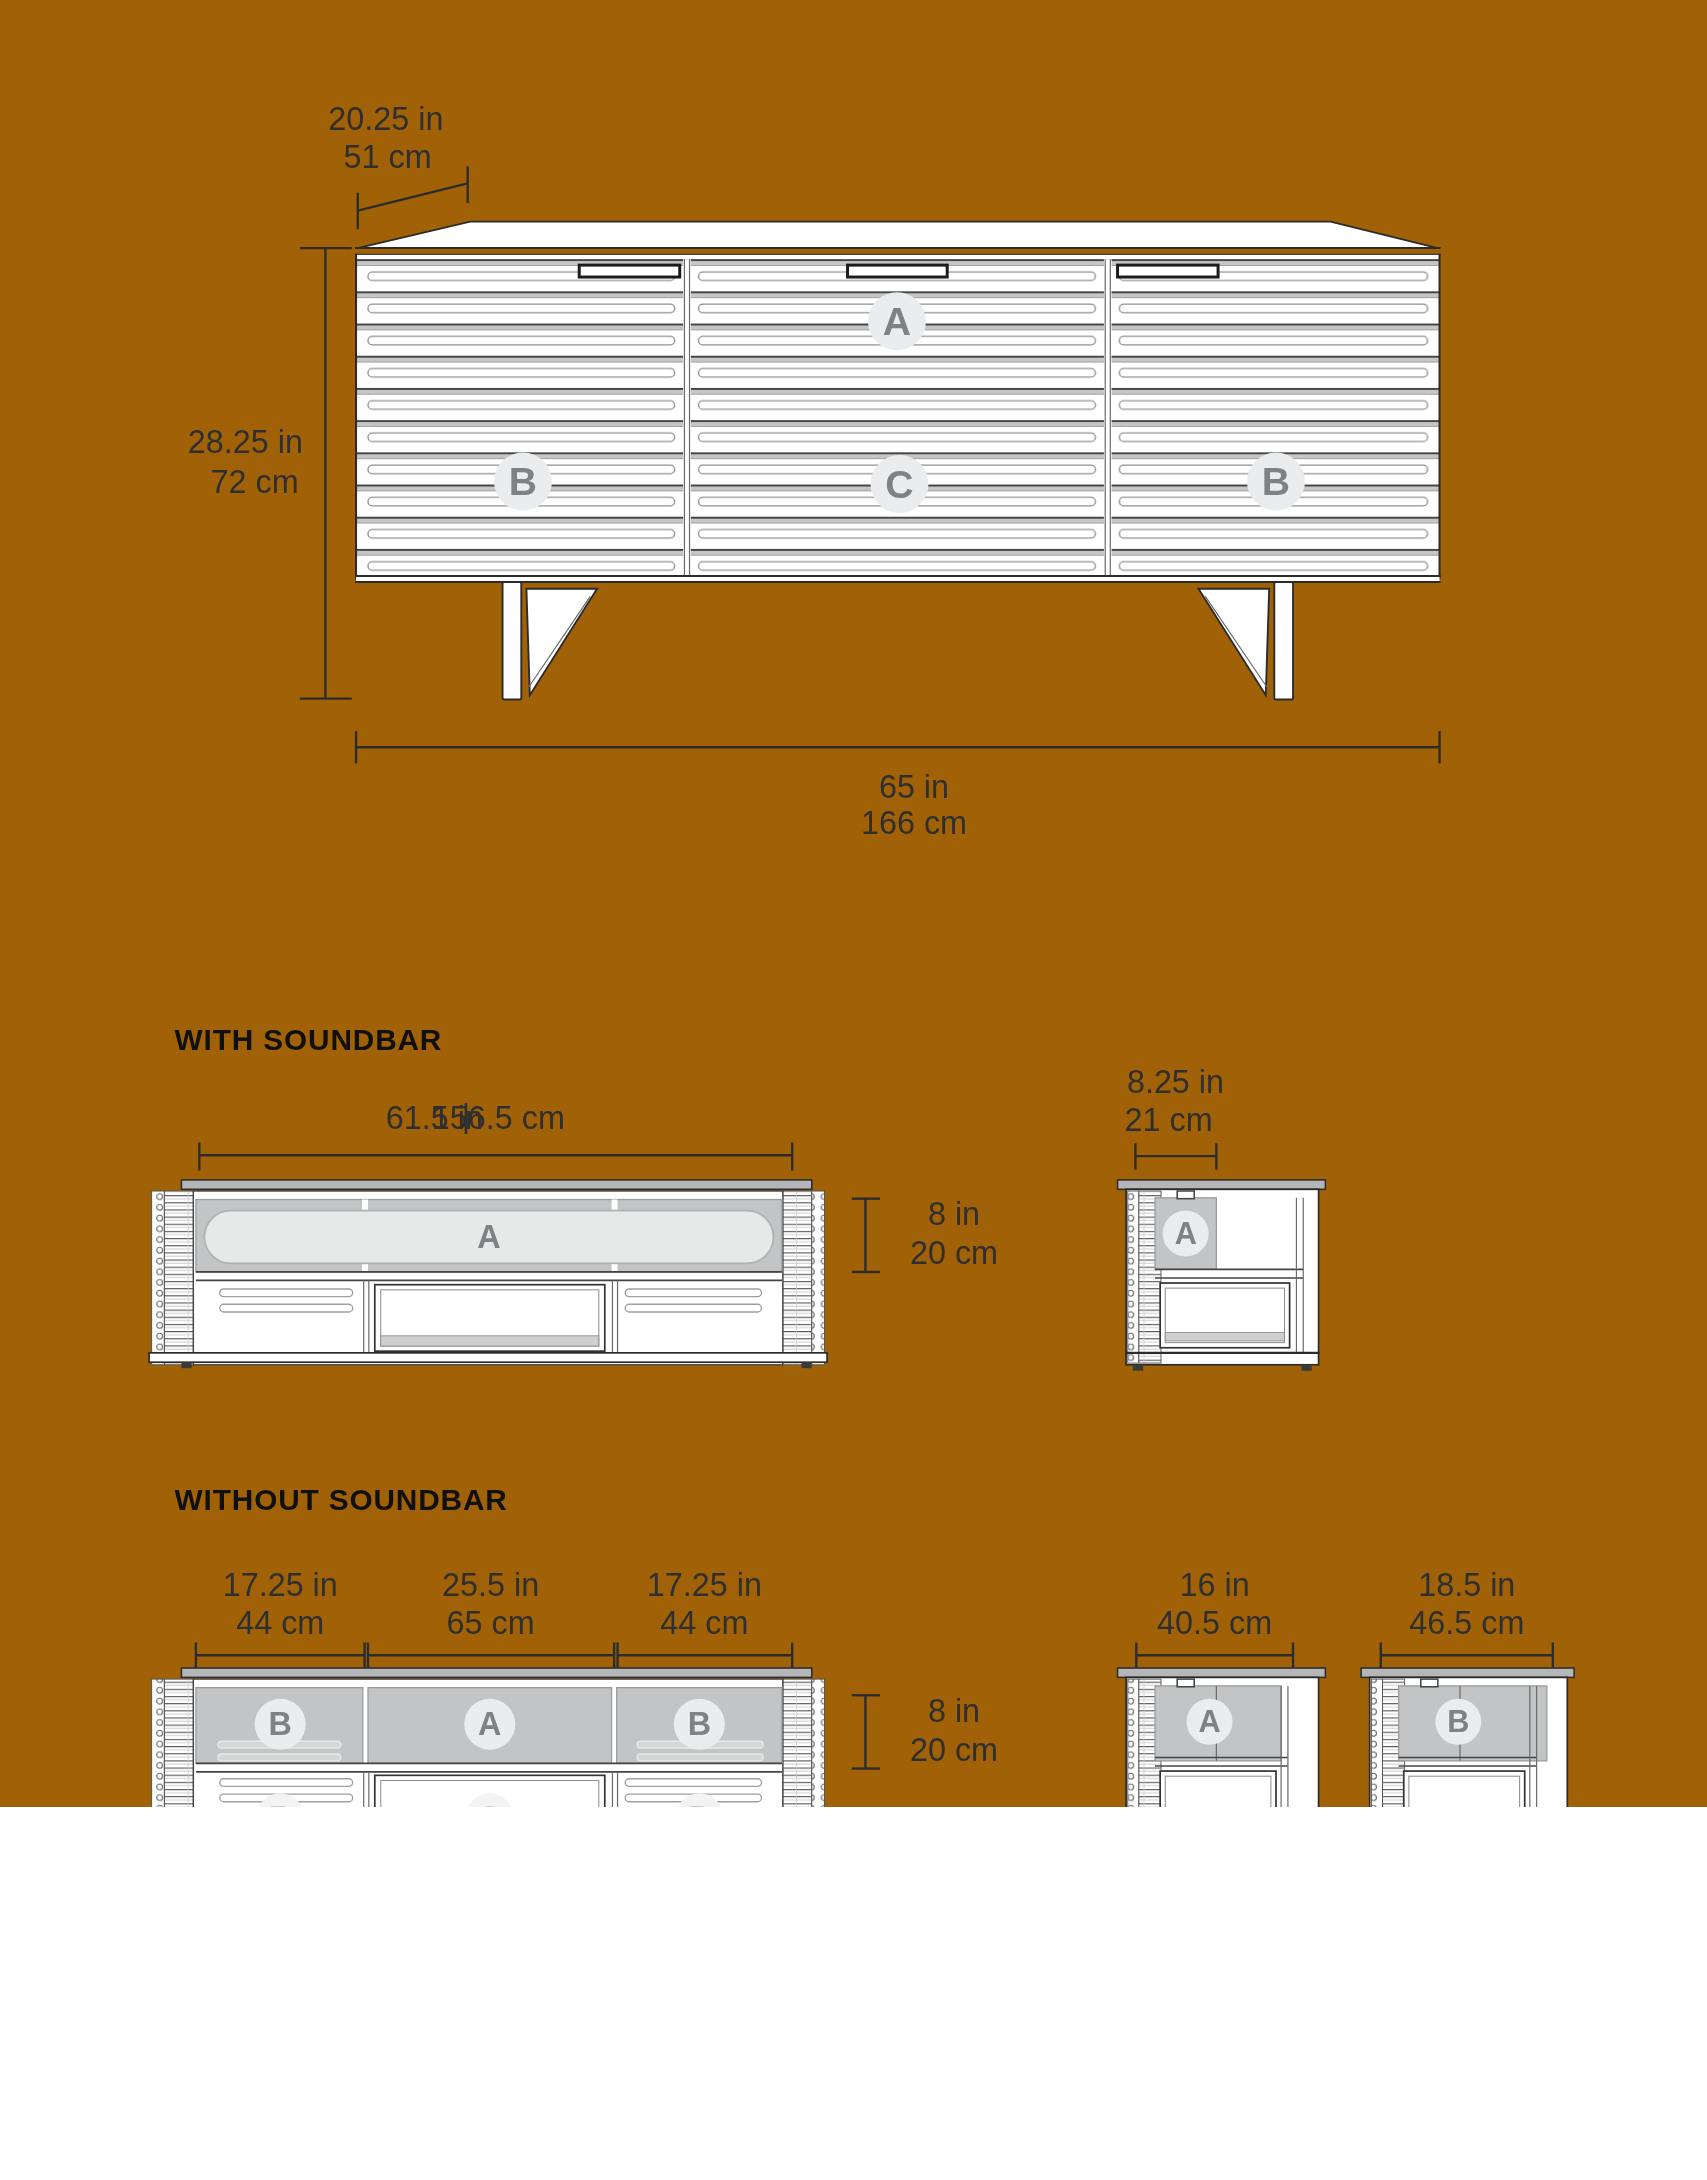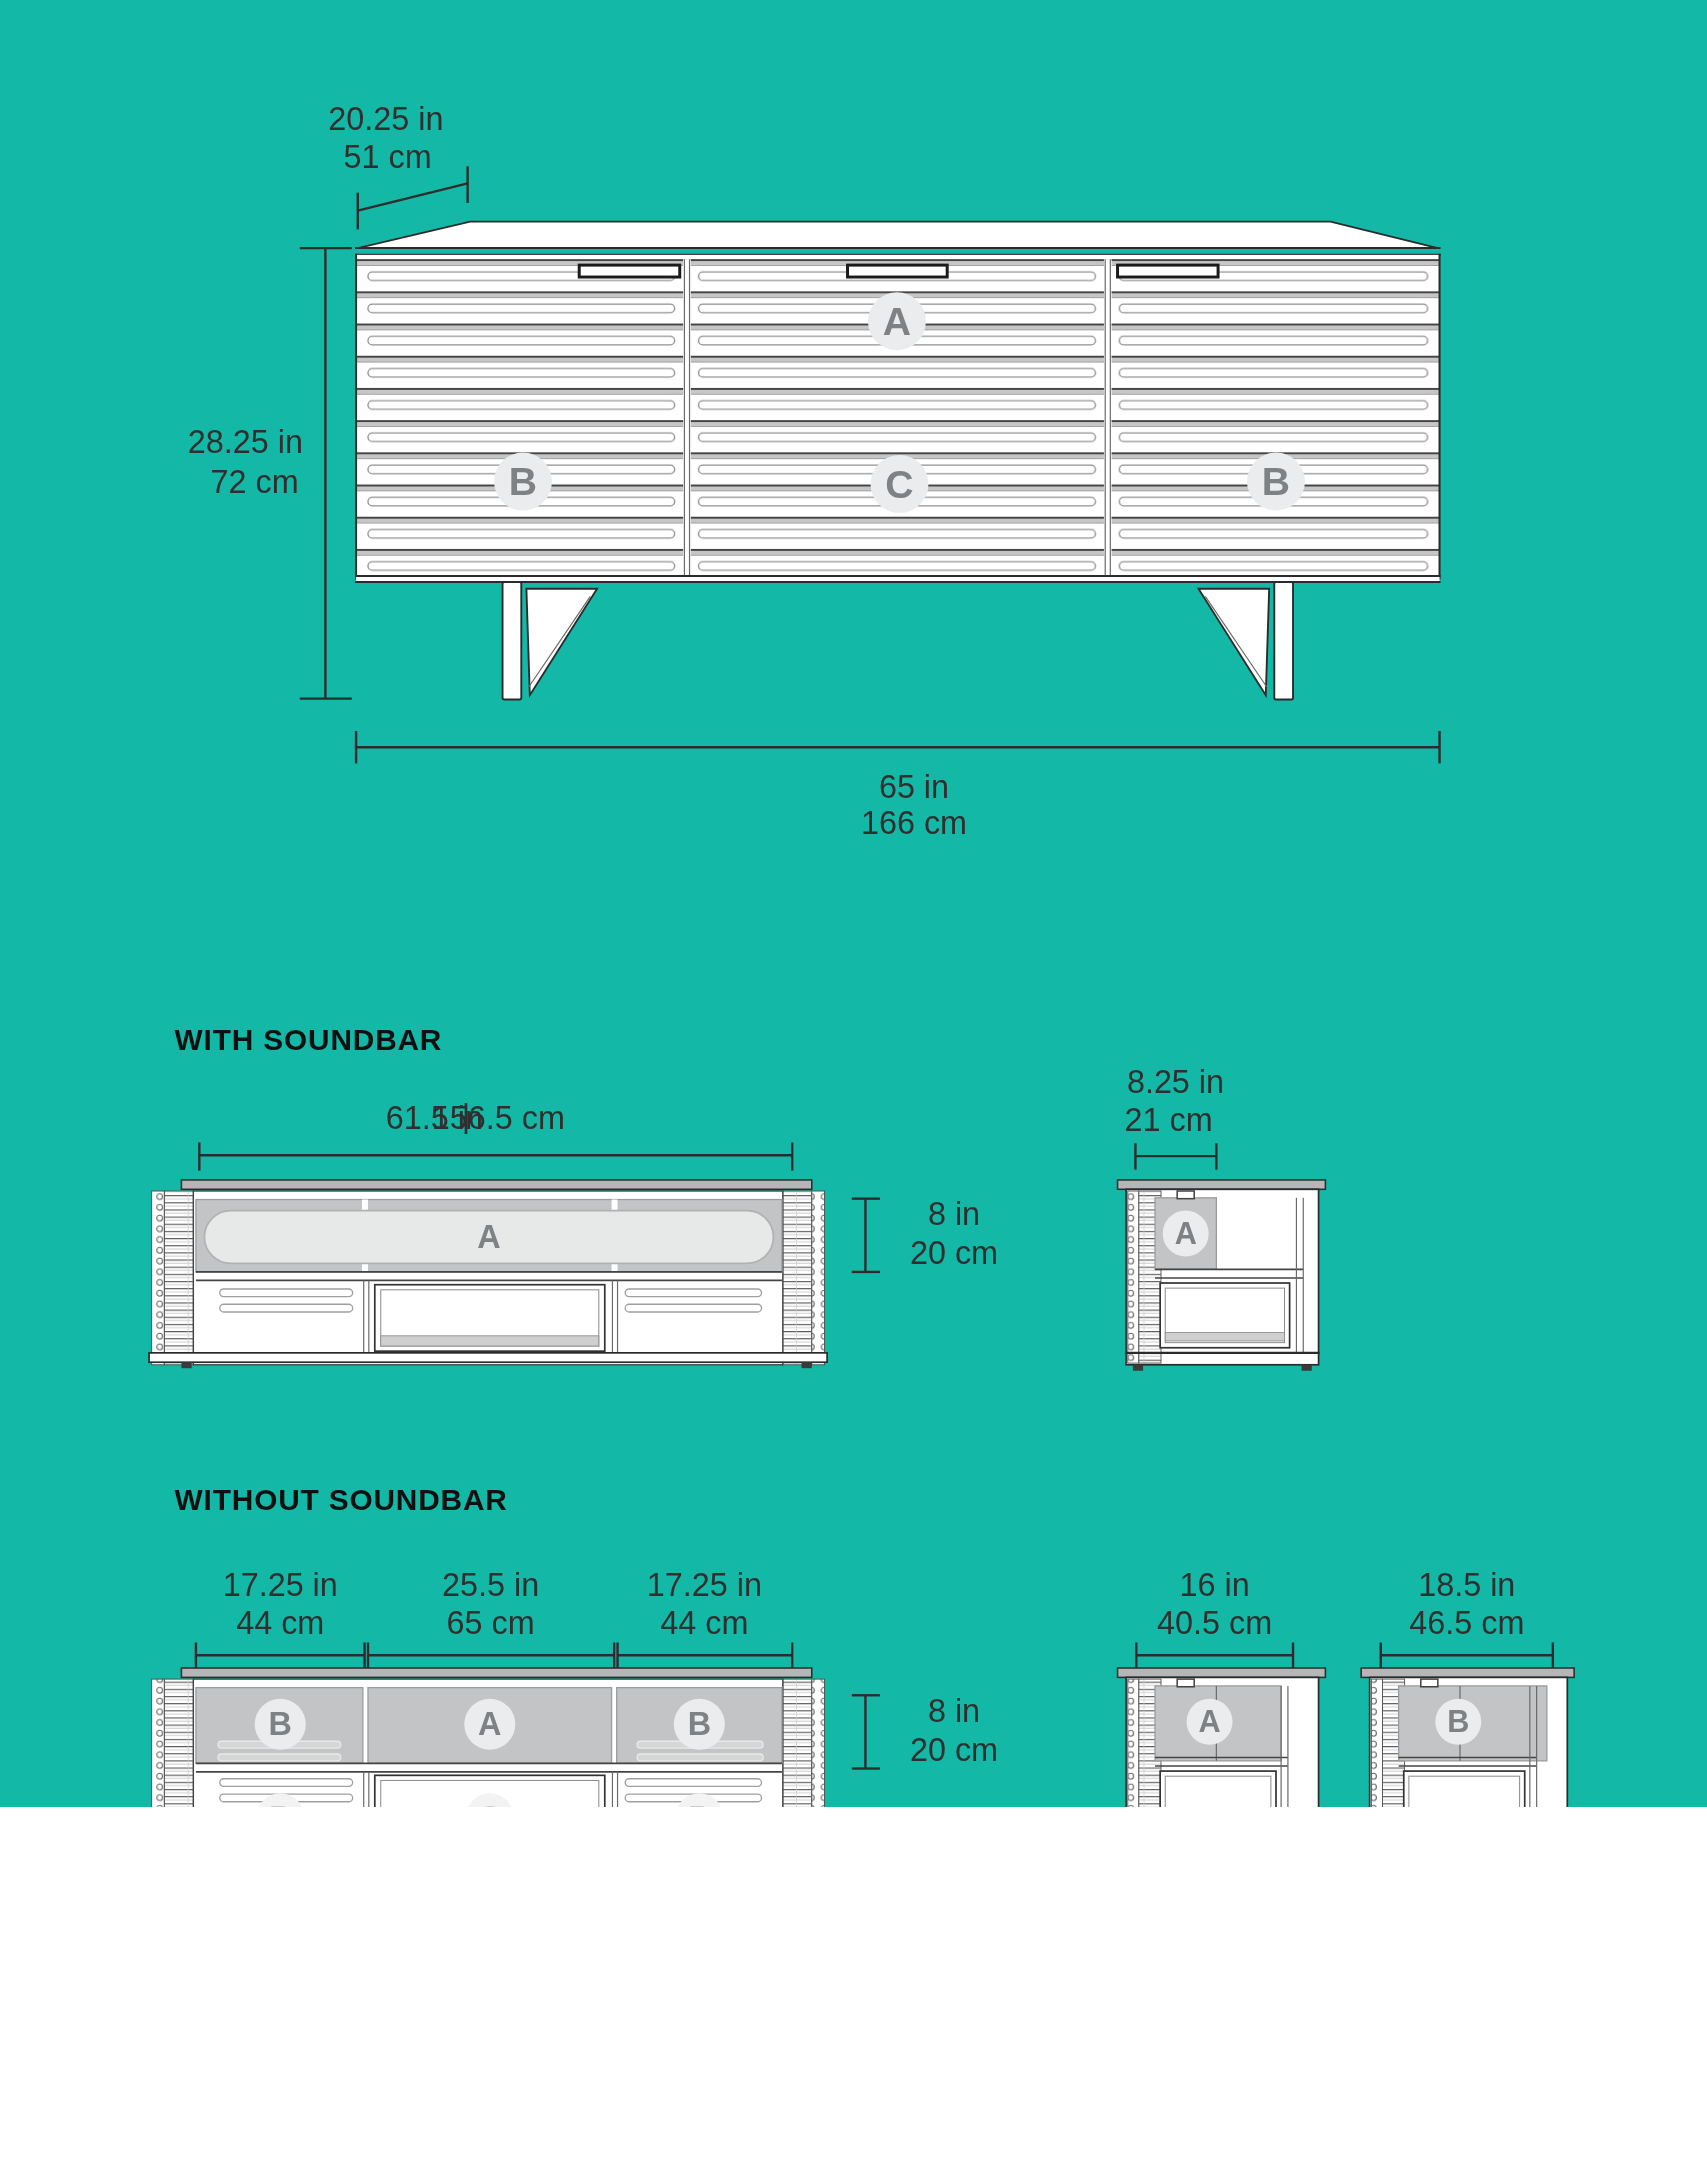--- a/index.html
+++ b/index.html
@@ -1,16 +1,16 @@
 <!DOCTYPE html>
 <html style="font-size:13.6px"><head>
 <meta charset="utf-8">
 <style>
   html,body{margin:0;padding:0;background:#ffffff;}
-  .page{position:relative;width:1707px;height:1807px;background:#14b8a6;overflow:hidden;}
+  .page{position:relative;width:1707px;height:1807px;background:#a16207;overflow:hidden;}
   svg{position:absolute;left:0;top:0;}
   text{font-family:"Liberation Sans",sans-serif;}
   .s2{stroke:#2b2b2b;stroke-width:2.4;fill:none;stroke-linecap:square;}
   .s2f{stroke:#2b2b2b;stroke-width:2.2;fill:#ffffff;}
   .diml{stroke:#2c2c2c;stroke-width:2.8;fill:none;stroke-linecap:butt;}
   .thin{stroke:#6a6a6a;stroke-width:1.4;fill:none;}
   .gray{fill:#c3c4c5;stroke:#9b9b9b;stroke-width:1.5;}
   .cap{fill:#e7e8e8;stroke:#b1b1b2;stroke-width:2;}
   .vent{fill:#ffffff;stroke:#9f9f9f;stroke-width:1.6;}
   .ventg{fill:rgba(255,255,255,0.30);stroke:#e9e9e9;stroke-width:1.6;}

